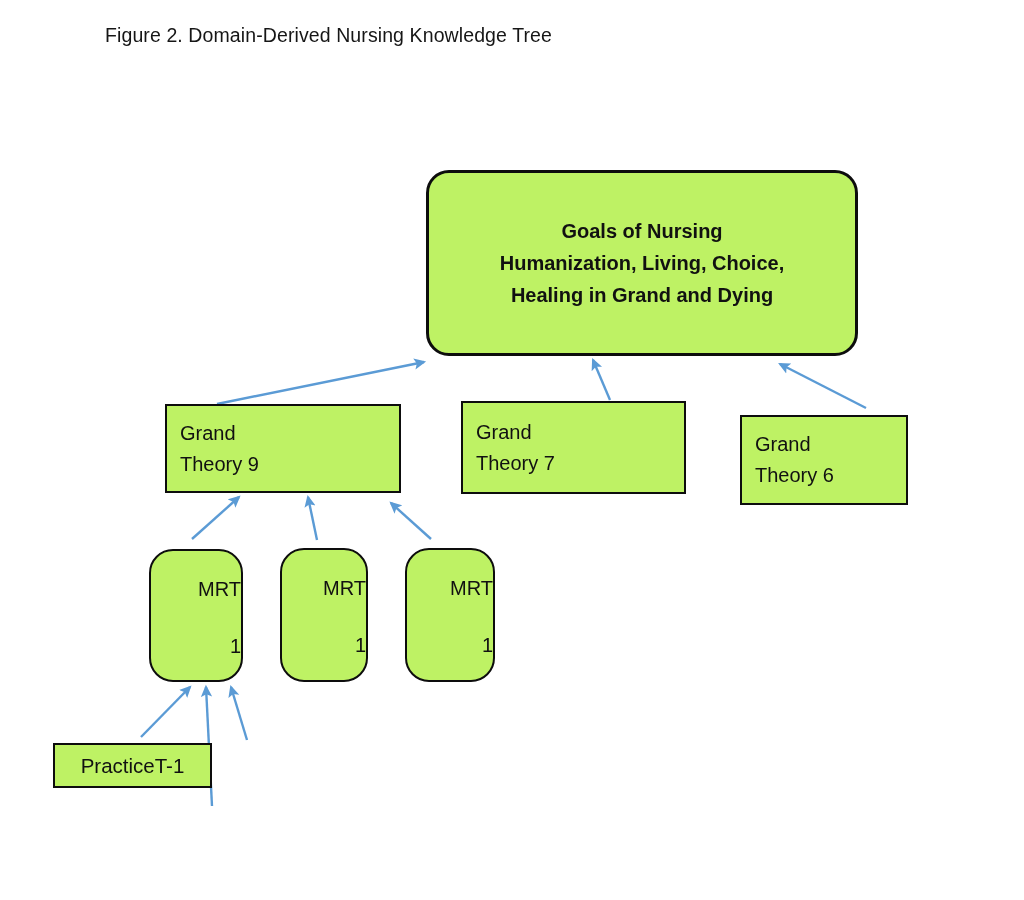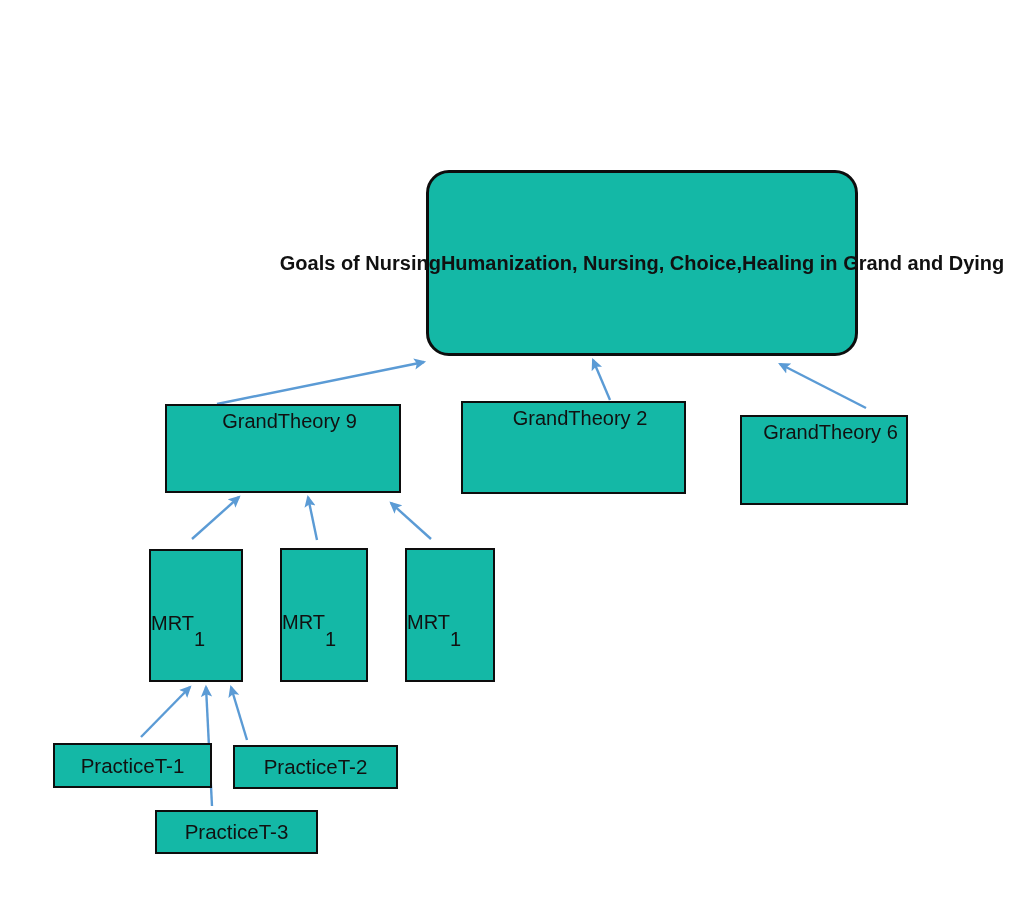--- a/index.html
+++ b/index.html
@@ -33,24 +33,24 @@
   #diagram-svg {
     position: absolute;
     left: 0;
     top: 0;
     width: 1024px;
     height: 900px;
   }
   .node-box {
     position: absolute;
     box-sizing: border-box;
-    background: #14b8a6;
+    background: #bef264;
     border: 2.2px solid #0d0d0d;
     display: flex;
-    flex-direction: row;
+    flex-direction: column;
     justify-content: center;
   }
   .node-box.rounded {
     border-width: 3.4px;
     border-radius: 23px;
     align-items: center;
     text-align: center;
   }
   .node-line {
     font-size: 19.5px;
@@ -65,23 +65,24 @@
   }
   .node-box.grand {
     padding-left: 13px;
     align-items: flex-start;
   }
   .node-box.grand .node-line {
     line-height: 31px;
     font-size: 20px;
   }
   .node-box.mrt {
-    align-items: center;
+    align-items: flex-end;
     justify-content: flex-start;
-    padding-top: 14px;
+    padding-top: 26px;
+    border-radius: 24px;
   }
   .node-box.mrt .node-line {
     font-size: 20px;
     line-height: 24px;
   }
   .node-box.mrt .node-line.second {
     margin-top: 33px;
   }
   .node-box.practice {
     align-items: center;
@@ -90,20 +91,21 @@
   .node-box.practice .node-line {
     font-size: 20.5px;
     line-height: 24px;
   }
 </style>
 </head>
 <body>
 
 <div id="figure-root">
 
+  <div id="figure-title">Figure 2. Domain-Derived Nursing Knowledge Tree</div>
 
   <svg id="diagram-svg" viewBox="0 0 1024 900">
     <defs>
       <marker id="arrowhead" markerWidth="5.2" markerHeight="5.2" refX="4.1" refY="2.6" orient="auto" markerUnits="strokeWidth">
         <path d="M 0 0.25 L 5 2.6 L 0 4.95 L 1.05 2.6 Z" fill="#5B9BD5"></path>
       </marker>
     </defs>
 
     <line x1="217" y1="404" x2="424" y2="362" stroke="#5B9BD5" stroke-width="2.4" marker-end="url(#arrowhead)"></line>
 
@@ -119,32 +121,32 @@
 
     <line x1="141" y1="737" x2="190" y2="687" stroke="#5B9BD5" stroke-width="2.4" marker-end="url(#arrowhead)"></line>
 
     <line x1="212" y1="806" x2="206" y2="687" stroke="#5B9BD5" stroke-width="2.4" marker-end="url(#arrowhead)"></line>
 
     <line x1="247" y1="740" x2="231" y2="687" stroke="#5B9BD5" stroke-width="2.4" marker-end="url(#arrowhead)"></line>
   </svg>
 
   <div class="node-box rounded goals" style="left:426px; top:170px; width:432px; height:186px;">
     <div class="node-line">Goals of Nursing</div>
-    <div class="node-line">Humanization, Nursing, Choice,</div>
+    <div class="node-line">Humanization, Living, Choice,</div>
     <div class="node-line">Healing in Grand and Dying</div>
   </div>
 
   <div class="node-box grand" style="left:165px; top:404px; width:236px; height:89px;">
     <div class="node-line">Grand</div>
     <div class="node-line">Theory 9</div>
   </div>
 
   <div class="node-box grand" style="left:461px; top:401px; width:225px; height:93px;">
     <div class="node-line">Grand</div>
-    <div class="node-line">Theory 2</div>
+    <div class="node-line">Theory 7</div>
   </div>
 
   <div class="node-box grand" style="left:740px; top:415px; width:168px; height:90px;">
     <div class="node-line">Grand</div>
     <div class="node-line">Theory 6</div>
   </div>
 
   <div class="node-box mrt" style="left:149px; top:549px; width:94px; height:133px;">
     <div class="node-line">MRT</div>
     <div class="node-line second">1</div>
@@ -157,21 +159,15 @@
 
   <div class="node-box mrt" style="left:405px; top:548px; width:90px; height:134px;">
     <div class="node-line">MRT</div>
     <div class="node-line second">1</div>
   </div>
 
   <div class="node-box practice" style="left:53px; top:743px; width:159px; height:45px;">
     <div class="node-line">PracticeT-1</div>
   </div>
 
-  <div class="node-box practice" style="left:233px; top:745px; width:165px; height:44px;">
-    <div class="node-line">PracticeT-2</div>
-  </div>
 
-  <div class="node-box practice" style="left:155px; top:810px; width:163px; height:44px;">
-    <div class="node-line">PracticeT-3</div>
-  </div>
 
 </div>
 
 </body></html>

